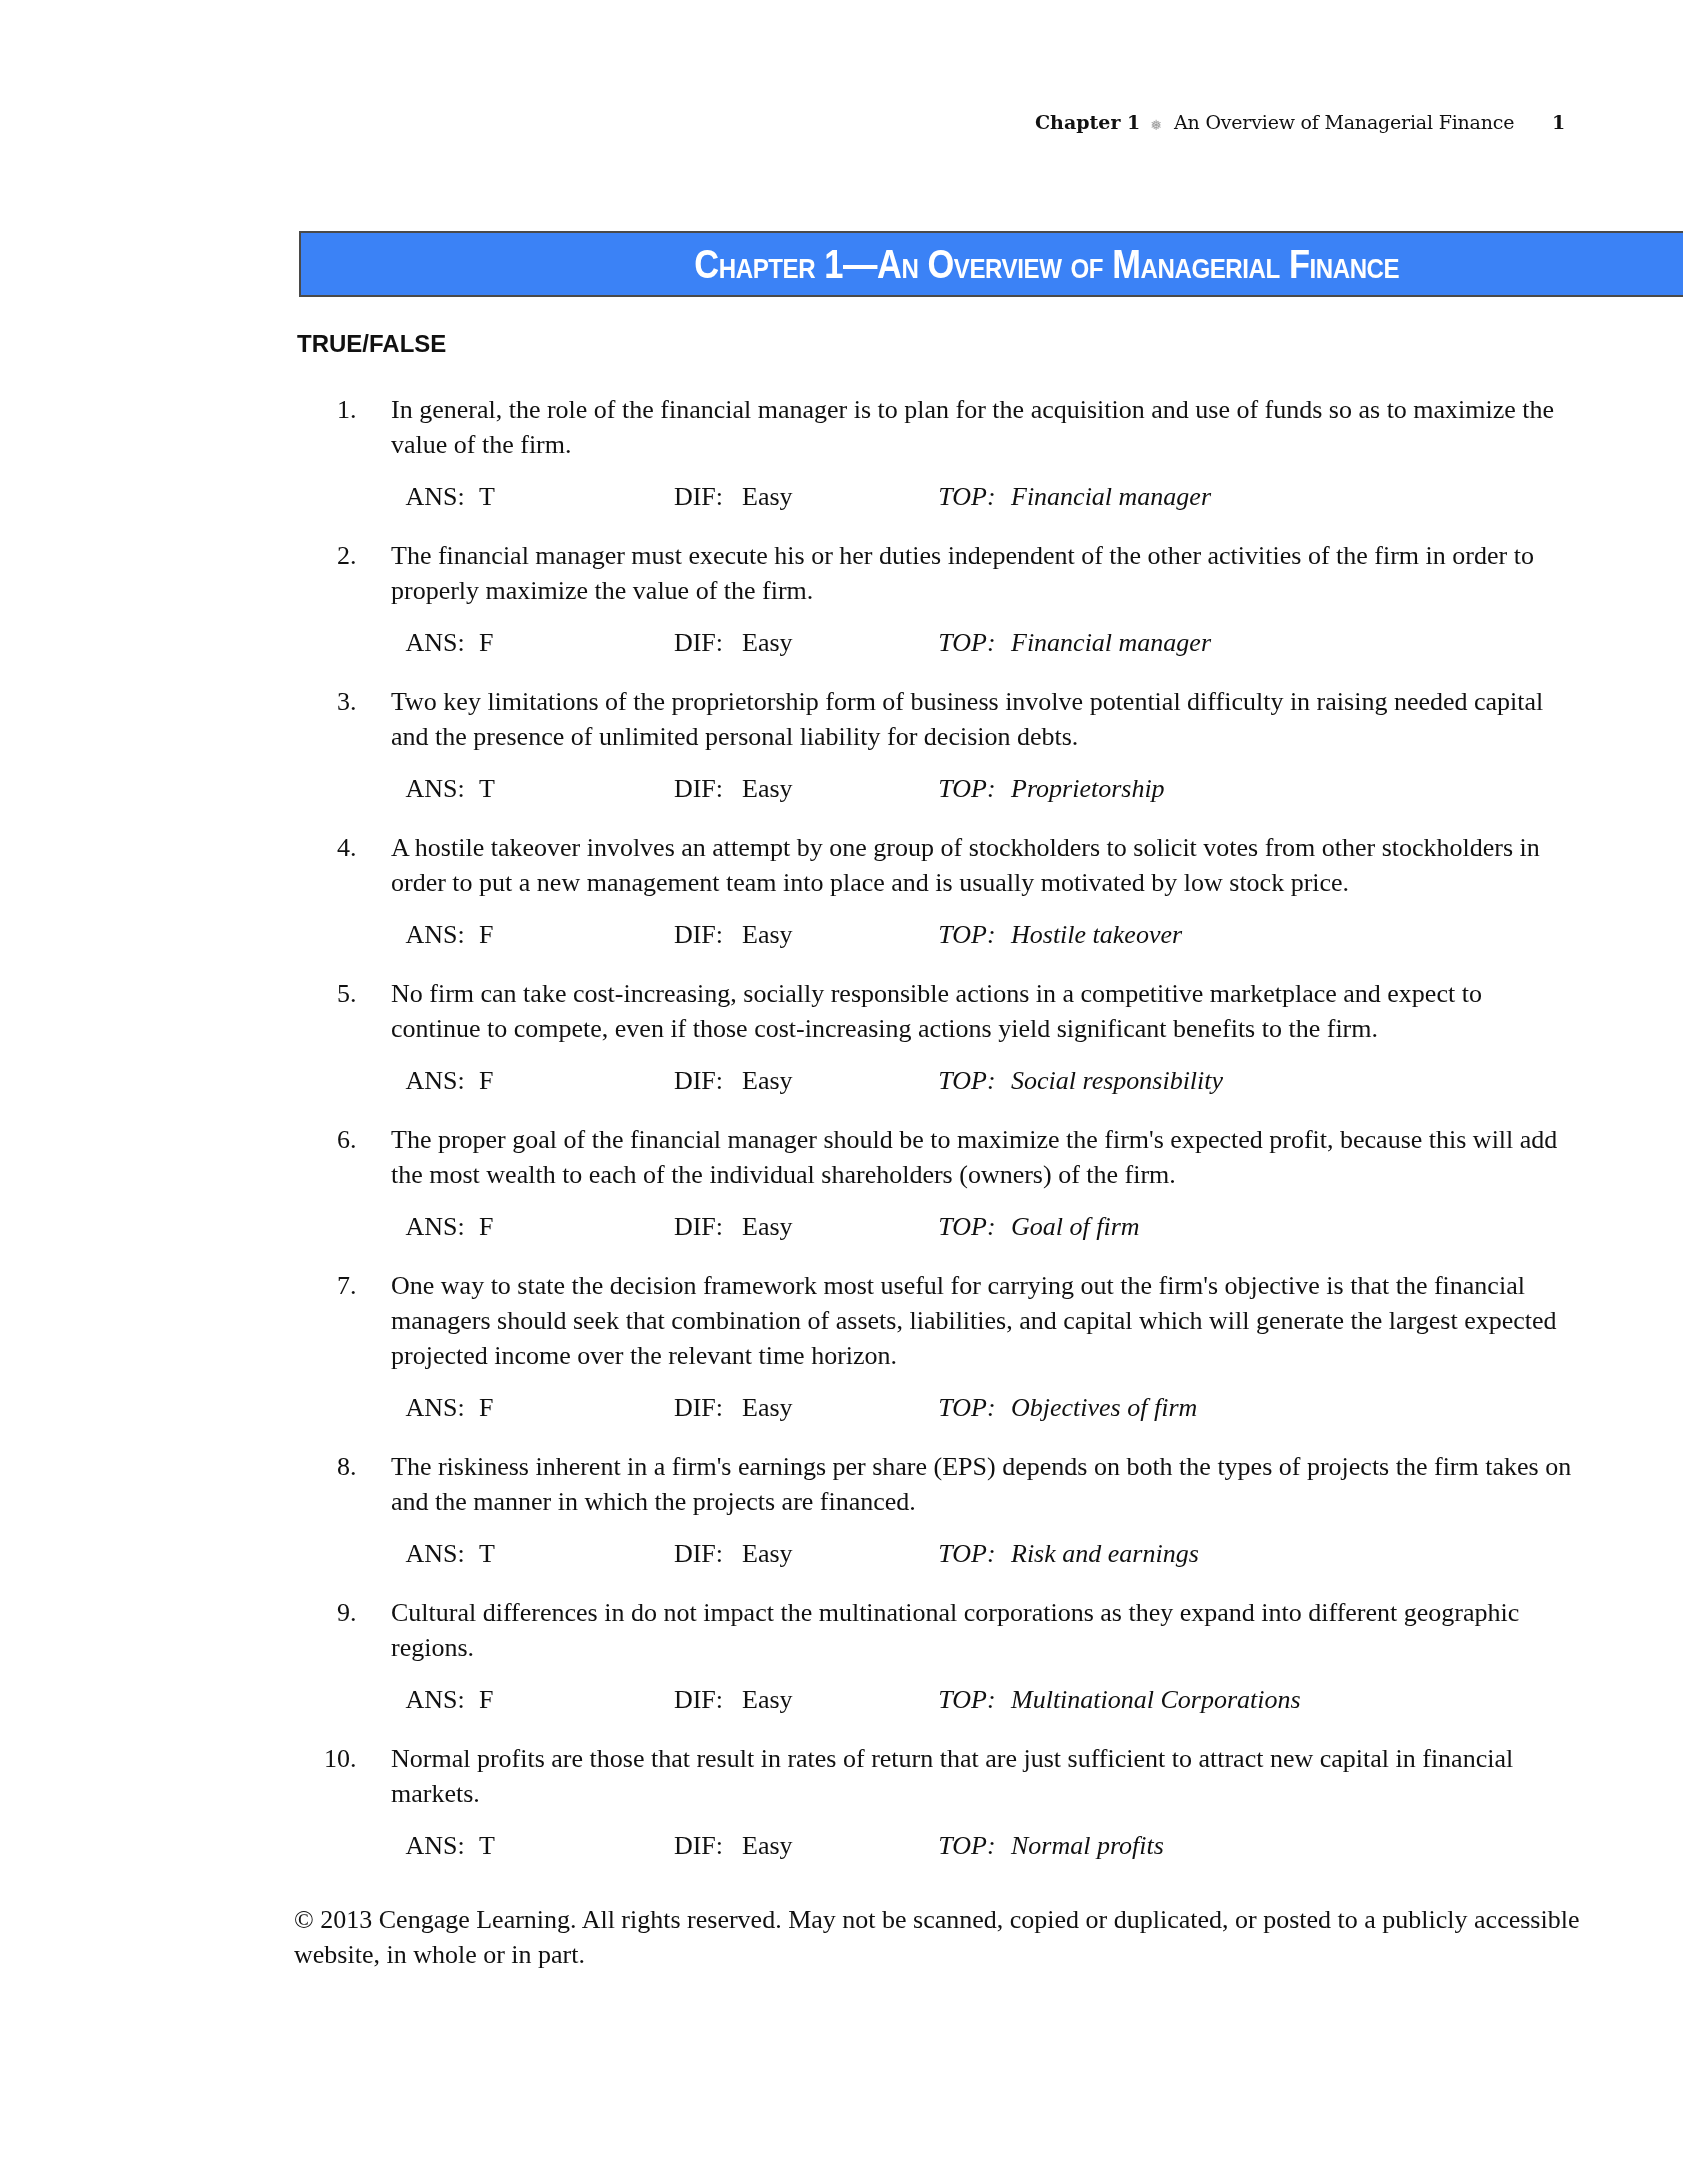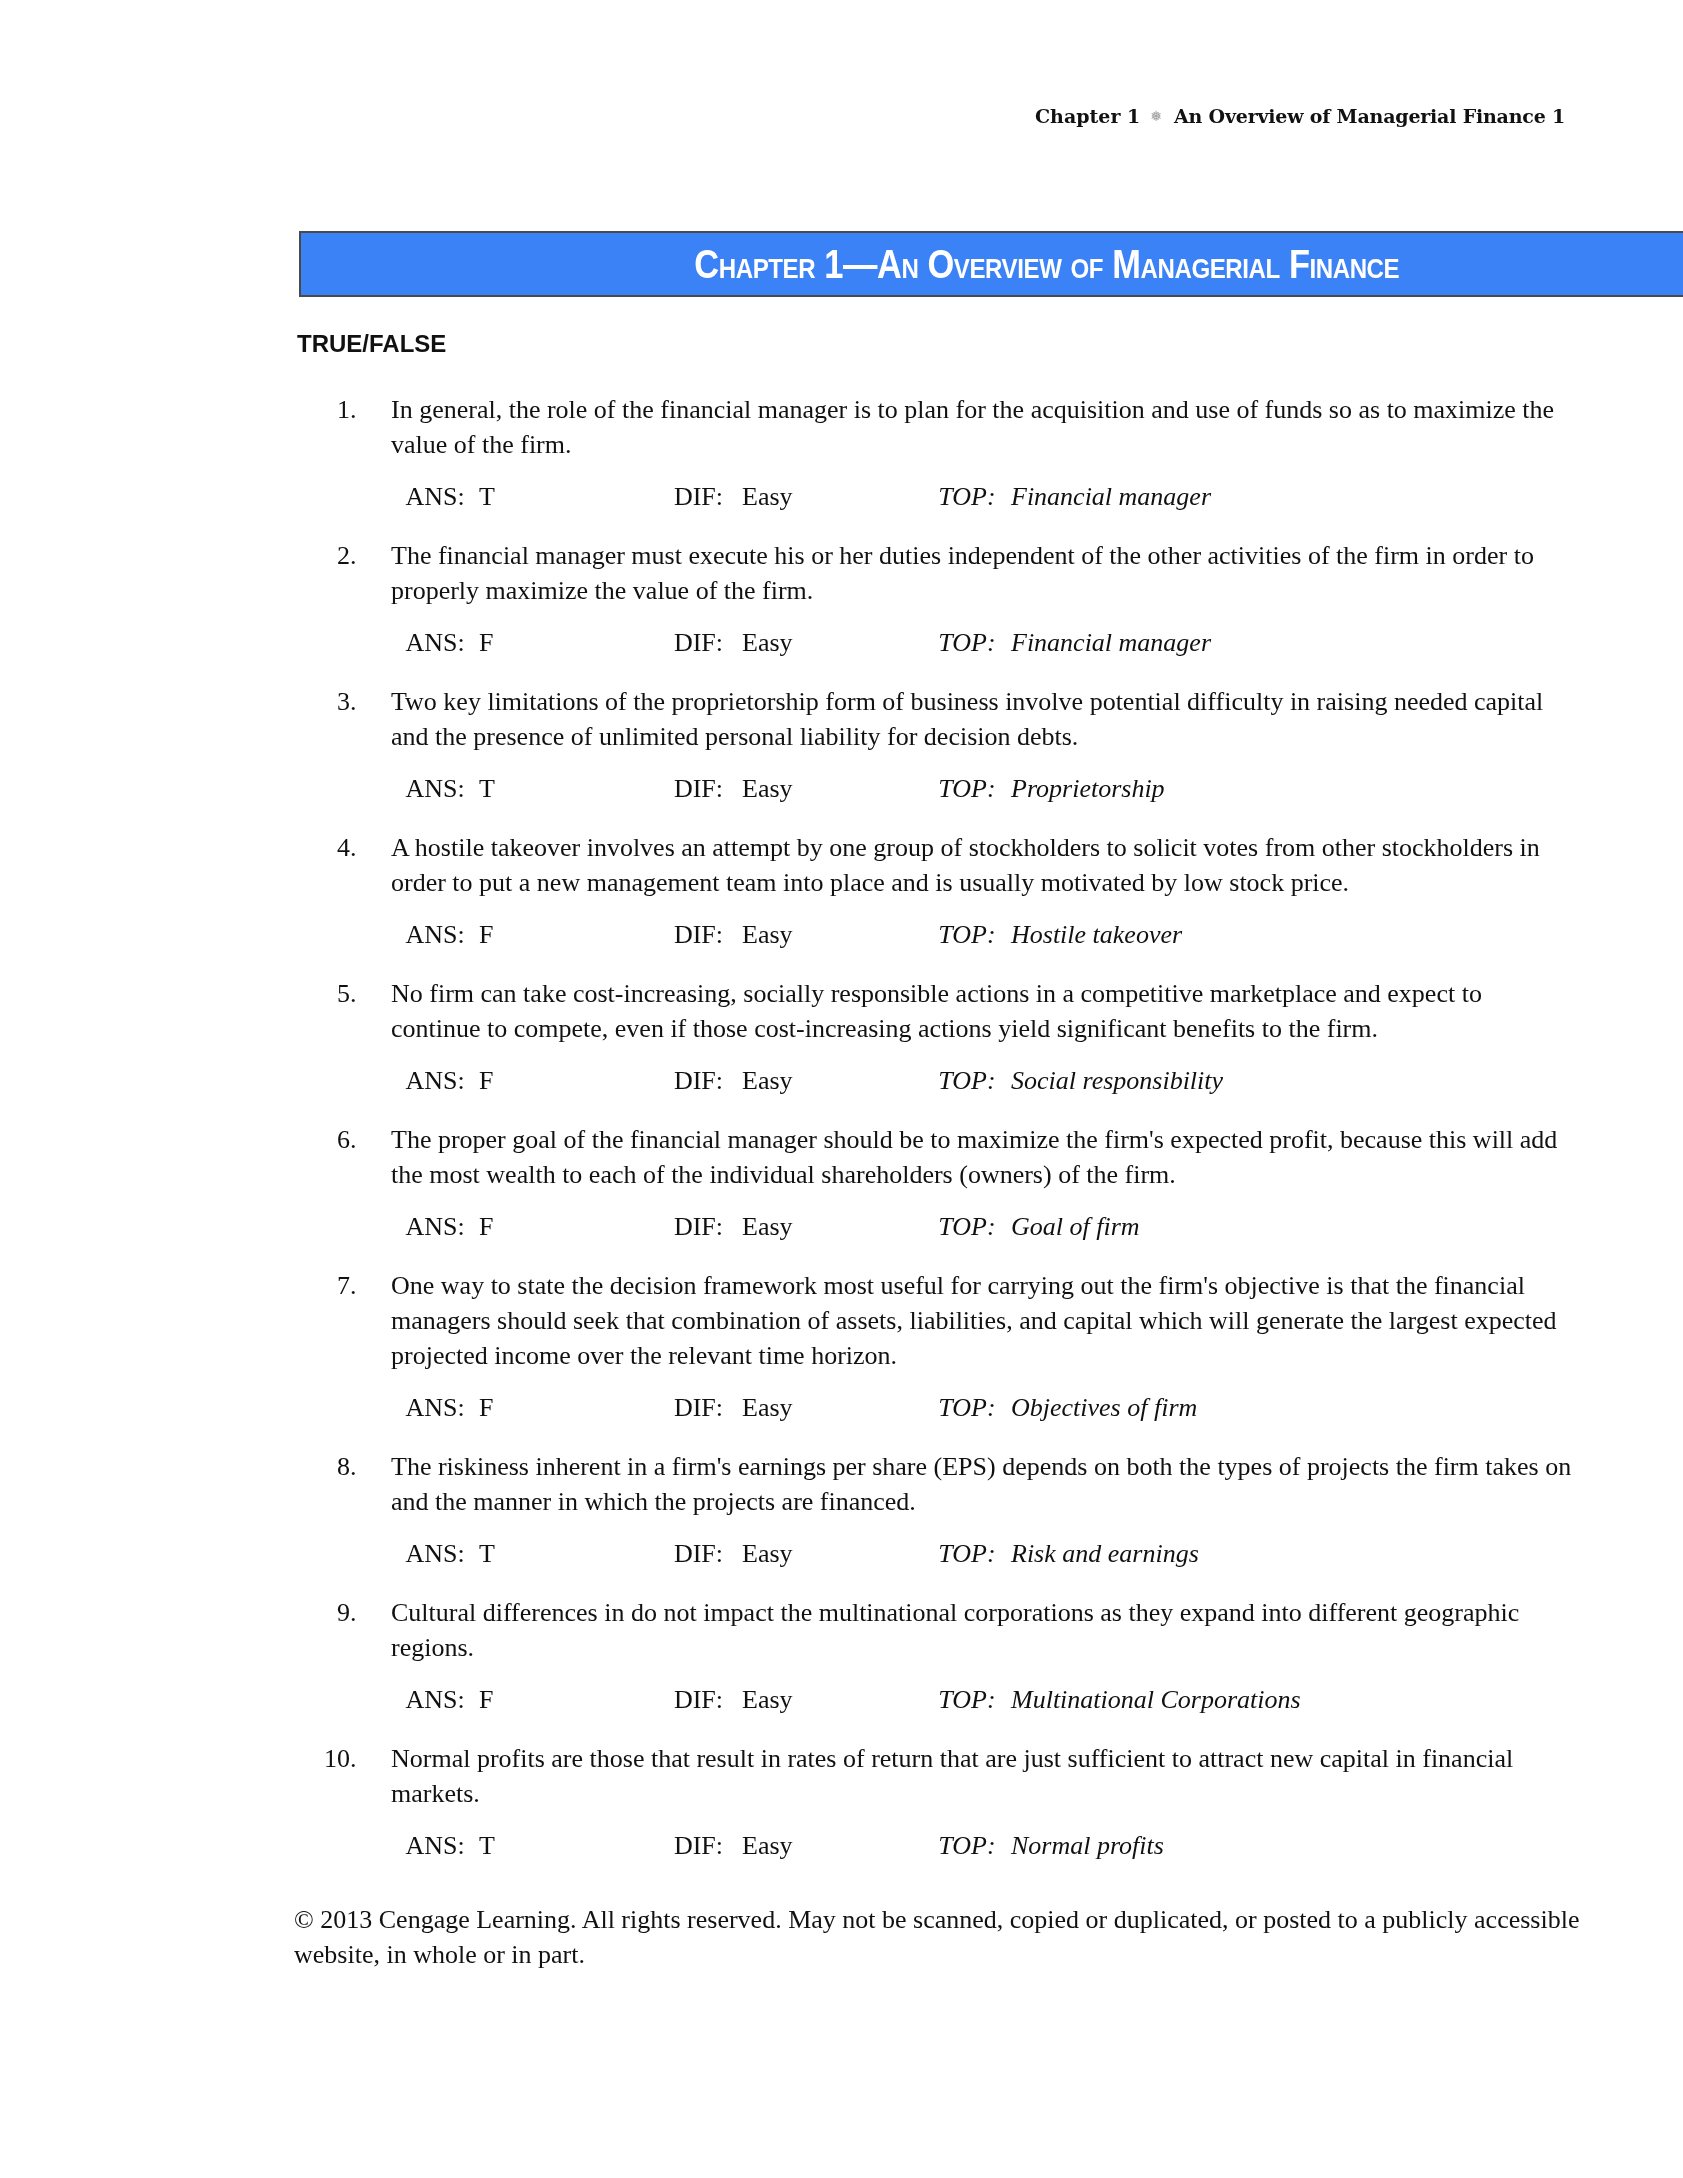--- a/index.html
+++ b/index.html
@@ -1,24 +1,24 @@
 <!DOCTYPE html>
 <html><head>
 <meta charset="utf-8">
 <style>
   html, body { margin: 0; padding: 0; background: #ffffff; }
   body { width: 1683px; height: 2178px; position: relative; overflow: hidden; color: #111; }
   .running-header {
     position: absolute; top: 99px; left: 1035px; width: 535px; height: 34px;
     font-family: "DejaVu Serif", serif; font-size: 19px; color: #111;
-    display: flex; align-items: center; white-space: nowrap;
+    display: flex; align-items: flex-end; white-space: nowrap;
   }
   .running-header .chap { font-weight: bold; }
   .running-header .orn { color: #999; font-size: 14px; margin: 0 12px 0 10px; }
-  .running-header .title { letter-spacing: -0.2px; font-weight: bold; }
+  .running-header .title { letter-spacing: -0.2px; }
   .running-header .pnum { position: absolute; left: 517px; font-weight: bold; }
 
   .banner {
     position: absolute; left: 299px; top: 231px; width: 1496px; height: 66px;
     background: #3b82f6; border: 2px solid #4a4a4a; border-right-width: 3px;
     box-sizing: border-box;
     display: flex; align-items: center; justify-content: center;
   }
   .banner-title {
     font-family: "Liberation Sans", sans-serif; font-weight: bold; color: #ffffff;

